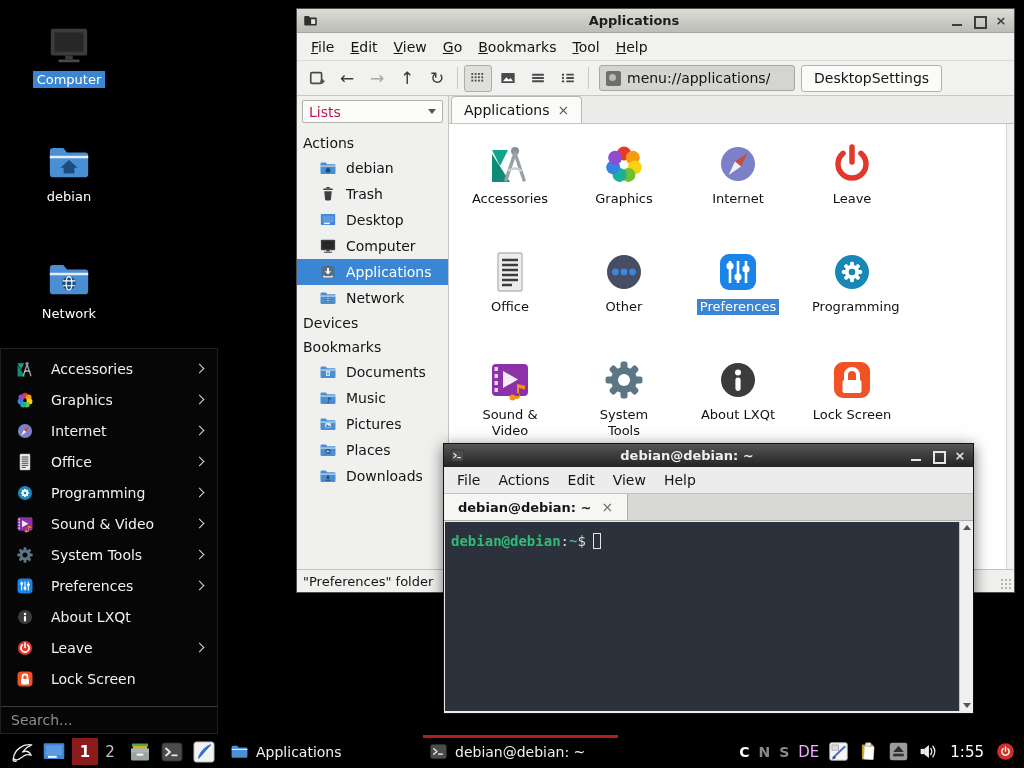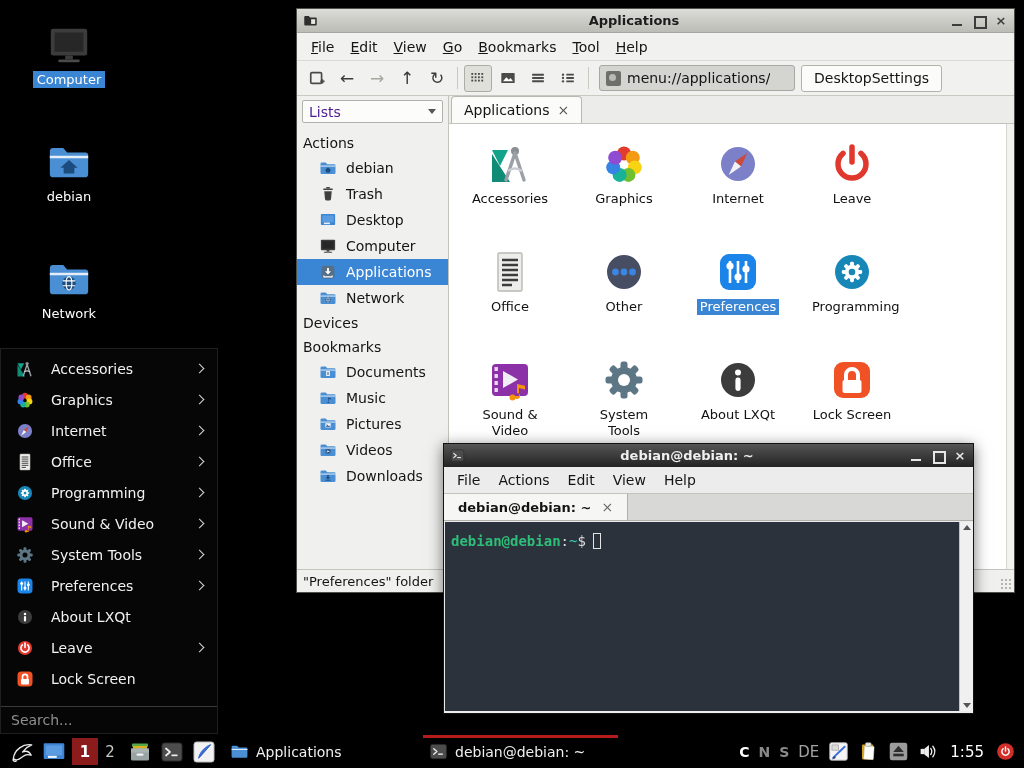--- a/index.html
+++ b/index.html
@@ -52,21 +52,21 @@
   .tsep { width:1px; height:22px; background:#c9c9c1; margin:0 4px; }
   .pathbar { display:flex; align-items:center; gap:6px; width:196px; height:26px; background:#d4d4d0; border:1px solid #a8a8a2; border-radius:3px; padding:0 6px; margin-left:4px; }
   .pathbar .p-ic { width:15px; height:15px; background:#6e6e6a; border-radius:2px; position:relative; flex:0 0 15px; }
   .pathbar .p-ic::after { content:""; position:absolute; left:3px; top:3px; width:7px; height:7px; border-radius:50%; background:#b9b9b5; }
   .pathbar .p-text { font-size:14px; color:#141414; white-space:nowrap; overflow:hidden; }
   .dsbtn { height:27px; margin-left:4px; padding:0 12px; background:#fbfbfa; border:1px solid #b2b2aa; border-radius:3px; font-size:14px; color:#141414; display:flex; align-items:center; }
 
   .fm-body { flex:1; display:flex; min-height:0; }
   .fm-side { width:152px; background:#f0f0ee; border-right:1px solid #c4c4bc; display:flex; flex-direction:column; }
   .combo { margin:4px 5px; height:23px; background:#fcfcfb; border:1px solid #b2b2aa; border-radius:2px; display:flex; align-items:center; padding:0 6px; }
-  .combo .c-text { flex:1; font-size:14px; color:#4c1d95; }
+  .combo .c-text { flex:1; font-size:14px; color:#be185d; }
   .combo .c-arrow { width:0; height:0; border-left:4px solid transparent; border-right:4px solid transparent; border-top:5px solid #555; }
   .tree { flex:1; font-size:14px; color:#141414; margin-top:4px; }
   .tree .thead { height:24px; display:flex; align-items:center; padding-left:6px; }
   .tree .titem { height:26px; display:flex; align-items:center; padding-left:22px; gap:9px; }
   .tree .titem .ti-ic { width:18px; height:18px; flex:0 0 18px; }
   .tree .titem.sel { background:#3a86d4; color:#fff; }
 
   .fm-view { flex:1; display:flex; flex-direction:column; min-width:0; }
   .tabbar { height:28px; background:#ececea; border-bottom:1px solid #c4c4bc; display:flex; align-items:flex-end; padding-left:2px; }
   .tab { height:27px; background:#fbfbfa; border:1px solid #b8b8b0; border-bottom:none; border-radius:4px 4px 0 0; display:flex; align-items:center; gap:8px; padding:0 12px; font-size:14px; color:#141414; }
@@ -109,21 +109,21 @@
   .ws1 { width:26px; height:27px; background:#8c1b1b; color:#fff; font-weight:bold; font-size:15px; display:flex; align-items:center; justify-content:center; margin:0 2px; }
   .ws2 { width:20px; height:27px; color:#c8c8c8; font-size:15px; display:flex; align-items:center; justify-content:center; margin-right:4px; }
   .launch { width:24px; height:24px; margin:0 4px; flex:0 0 auto; }
   .task { height:33px; width:195px; display:flex; align-items:center; gap:7px; padding:0 6px; border-top:3px solid transparent; border-bottom:3px solid transparent; margin-left:4px; overflow:hidden; }
   .task.active { border-top-color:#b51d1d; }
   .task .tk-ic { width:19px; height:19px; flex:0 0 19px; }
   .task .tk-label { color:#f0f0f0; font-size:14px; white-space:nowrap; }
   .tray { margin-left:auto; display:flex; align-items:center; gap:9px; padding-right:2px; }
   .kbd-ind { font-size:14px; font-weight:bold; color:#8a8a8a; }
   .kbd-ind.on { color:#fff; }
-  .kbd-layout { font-size:15px; color:#a3a3a3;text-align:right; }
+  .kbd-layout { font-size:15px; color:#f0abfc;text-align:right; }
   .tray-ic { width:21px; height:21px; }
   .clock { font-size:15px; color:#fff; margin:0 2px; }
   svg { display:block; width:100%; height:100%; }
 </style>
 </head>
 <body>
 
 <svg width="0" height="0" style="position:absolute">
   <defs>
     <symbol id="sym-folder" viewBox="0 0 48 48">
@@ -626,21 +626,21 @@
               </span>
             <span>Pictures</span>
           </div>
           <div class="titem">
             <span class="ti-ic" style="color:#4a8fd4">
                 <svg viewBox="0 0 48 48">
                   <use href="#sym-folder"></use>
                   <use href="#em-film"></use>
                 </svg>
               </span>
-            <span>Videos</span>
+            <span>Places</span>
           </div>
           <div class="titem">
             <span class="ti-ic" style="color:#4a8fd4">
                 <svg viewBox="0 0 48 48">
                   <use href="#sym-folder"></use>
                   <use href="#em-down"></use>
                 </svg>
               </span>
             <span>Downloads</span>
           </div>

